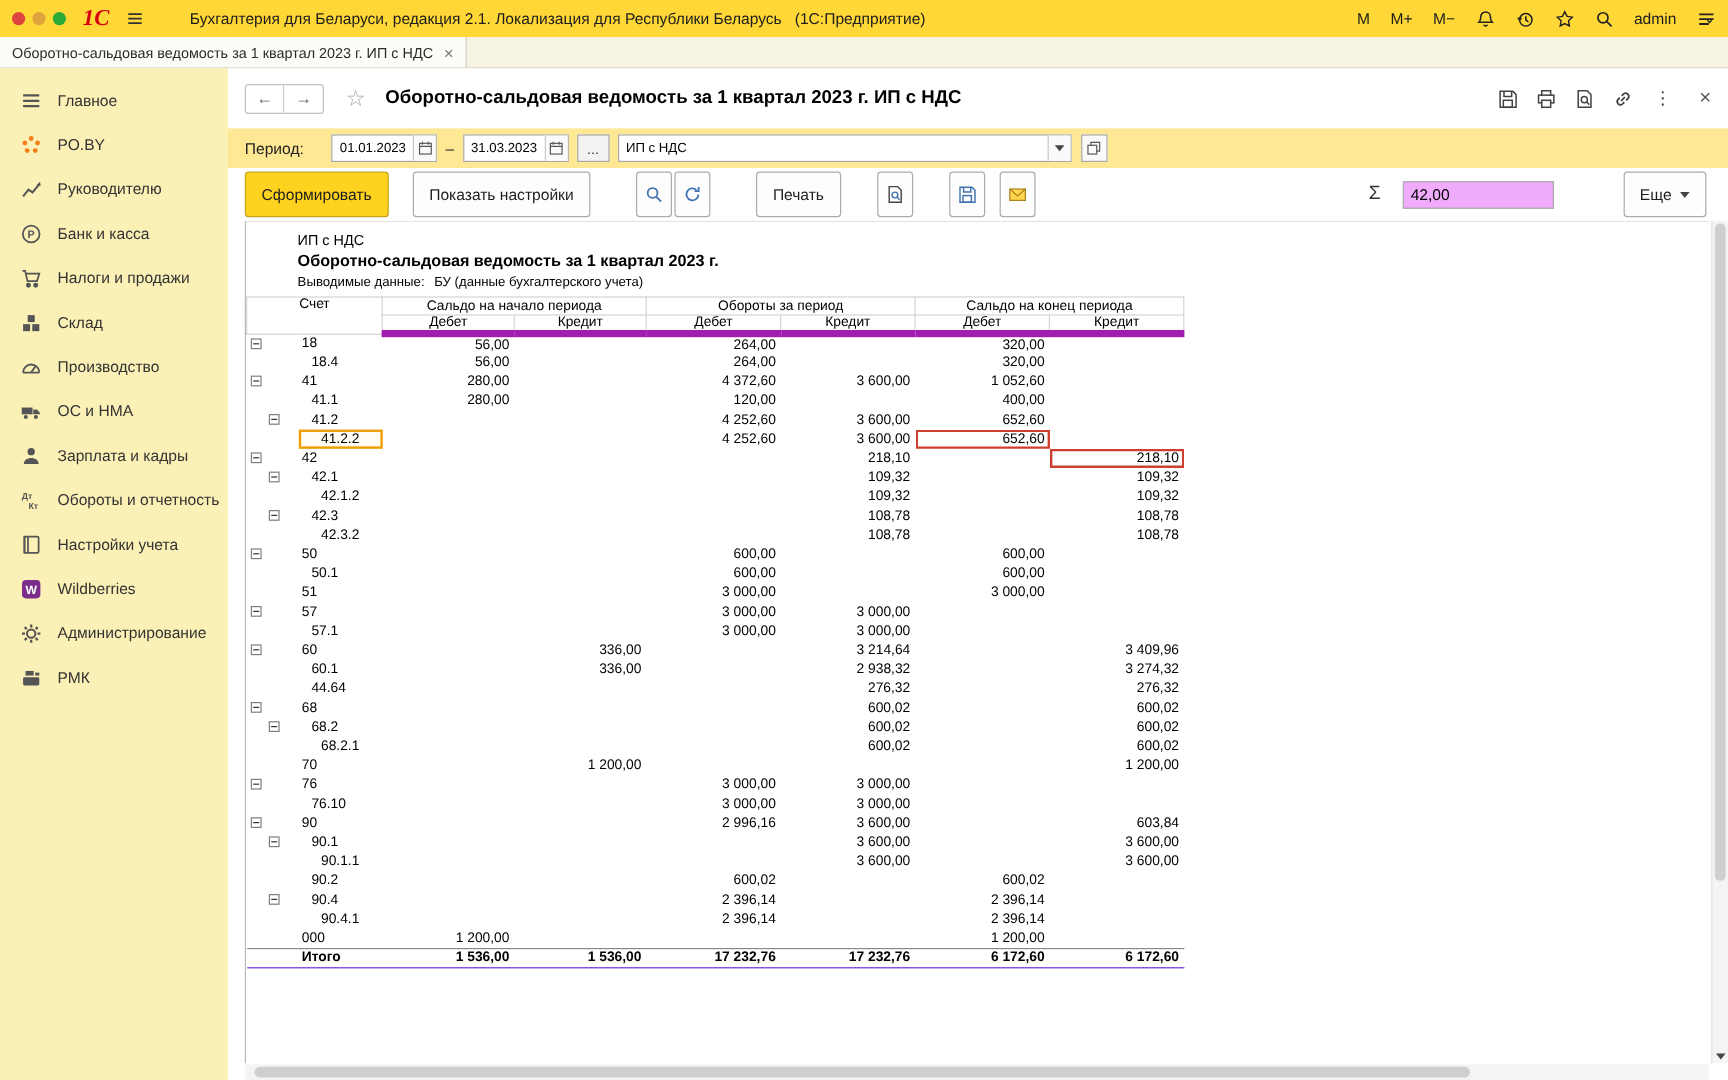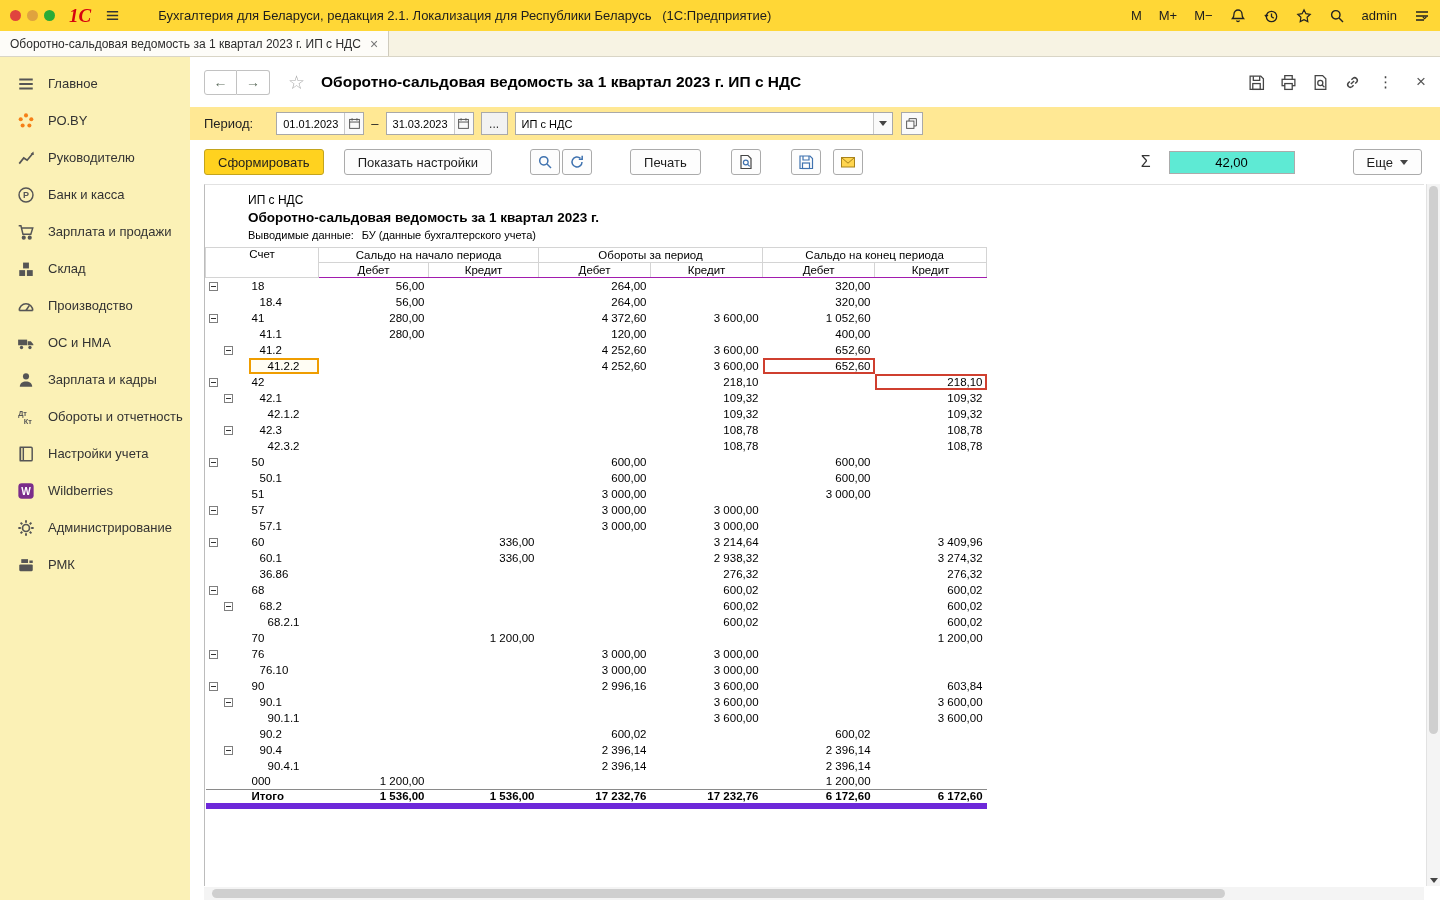--- a/index.html
+++ b/index.html
@@ -53,53 +53,53 @@
   .dash { font-size:13px; color:#222; }
   .dots-btn { width:27px; height:23px; background:#f2f2f2; border:1px solid #a9a9a9; font-size:12px; color:#333; line-height:10px; cursor:pointer; }
   .combo { width:378px; }
   .combo .val { flex:1; }
   .tri { width:0; height:0; border-left:4px solid transparent; border-right:4px solid transparent; border-top:5px solid #444; }
   .mini-btn { width:22px; height:23px; background:#fafafa; border:1px solid #a9a9a9; display:flex; align-items:center; justify-content:center; cursor:pointer; margin-left:1px; }
   .mini-btn svg { width:13px; height:13px; }
 
   
   .toolbar { height:44px; display:flex; align-items:center; padding:0 18px 0 14px; gap:8px; flex:none; }
-  .btn { height:26px; border:1px solid #ababab; border-radius:3px; background:#fdfdfd; padding:0 13px; font-size:13px; color:#1e1e1e; display:inline-flex; align-items:center; cursor:pointer; white-space:nowrap; font-family:inherit; }
+  .btn { height:38px; border:1px solid #ababab; border-radius:3px; background:#fdfdfd; padding:0 13px; font-size:13px; color:#1e1e1e; display:inline-flex; align-items:center; cursor:pointer; white-space:nowrap; font-family:inherit; }
   .btn.primary { background:#ffd21f; border-color:#c3a41d; }
   .icon-btn { width:30px; padding:0; justify-content:center; }
   .icon-btn svg { width:16px; height:16px; }
   .gap22 { width:14px; } .gap30 { width:22px; } .gap10 { width:4px; }
   .tb-spacer { flex:1; }
   .sigma { font-size:16px; color:#333; margin-right:10px; }
-  .sum-box { width:126px; height:23px; border:1px solid #ababab; background:#5eead4; font-size:13px; color:#000; display:flex; align-items:center; justify-content:center; padding:0 6px; margin-right:50px; }
+  .sum-box { width:126px; height:23px; border:1px solid #ababab; background:#f0abfc; font-size:13px; color:#000; display:flex; align-items:center; justify-content:flex-start; padding:0 6px; margin-right:50px; }
   .more-btn .tri { margin-left:7px; }
 
   
   .report-wrap { flex:1; position:relative; overflow:hidden; }
   .report { position:absolute; left:14px; top:0; right:16px; bottom:14px; border-left:1px solid #bcbcbc; border-top:1px solid #e2e2e2; background:#fff; overflow:hidden; padding-top:5px; }
   .r-org { margin:3px 0 3px 43px; font-size:12px; color:#000; }
   .r-title { margin-left:43px; font-size:13.5px; font-weight:bold; color:#000; }
   .r-sub { margin:4px 0 6px 43px; font-size:11px; color:#000; }
   .r-sub .lbl { margin-right:8px; }
 
   table.osv { border-collapse:collapse; table-layout:fixed; width:781px; margin-top:4px; }
   table.osv th { font-weight:normal; font-size:11.5px; height:15px; border:1px solid #d4d4d4; text-align:center; padding:0 3px; color:#000; }
-  table.osv tr.h2 th { border-bottom:1px solid #a21caf; }
+  table.osv tr.h2 th { border-bottom:6px solid #a21caf; }
   th.hacct { text-align:left; vertical-align:top; padding-left:46px; padding-top:1px; border-bottom:1px solid #979797; }
   table.osv td { font-size:11.5px; height:16px; padding:0; white-space:nowrap; color:#000; }
   td.tree { position:relative; }
   .exp { display:inline-block; width:9px; height:9px; border:1px solid #7f7f7f; position:relative; vertical-align:middle; background:#fff; cursor:pointer; }
   .exp::after { content:""; position:absolute; left:1px; right:1px; top:3px; border-top:1px solid #333; }
   .e1 { margin-left:3px; } .e2 { margin-left:18px; }
   td.acct { cursor:default; }
   .a1 { padding-left:3px !important; } .a2 { padding-left:11px !important; } .a3 { padding-left:19px !important; }
   td.num { text-align:right; padding-right:4px !important; }
   td.red { box-shadow: inset 0 0 0 2px #cf3f2f; }
   td.selected { outline:2px solid #ef9d00; outline-offset:-2px; background:#fffdf4; }
-  tr.total td { font-weight:bold; border-top:1px solid #8a8a8a; border-bottom:6px solid #6d28d9; }
+  tr.total td { font-weight:bold; border-top:1px solid #8a8a8a; border-bottom:1px solid #6d28d9; }
 
   
   .vscroll { position:absolute; right:0; top:0; bottom:14px; width:14px; background:#f4f4f4; border-left:1px solid #e2e2e2; }
   .vthumb { position:absolute; top:2px; left:2px; right:2px; height:78%; background:#cfcfcf; border-radius:6px; }
   .vdown { position:absolute; bottom:3px; left:0; right:0; display:flex; justify-content:center; cursor:pointer; }
   .hscroll { position:absolute; left:14px; right:16px; bottom:0; height:13px; background:#f4f4f4; }
   .hthumb { position:absolute; left:8px; top:2px; bottom:2px; width:83%; background:#cfcfcf; border-radius:6px; }
 </style>
 </head>
 <body>
@@ -204,21 +204,21 @@
           <span>Банк и касса</span>
         </div>
         <div class="side-item">
           <span class="side-icon">
             <svg viewBox="0 0 16 16" fill="none" stroke="#555" stroke-width="1.3">
               <path d="M1.5 2.5h2l1.8 7.5h7l1.7-5.5H4"></path>
               <circle cx="6" cy="13" r="1.2" fill="#555"></circle>
               <circle cx="11.3" cy="13" r="1.2" fill="#555"></circle>
             </svg>
           </span>
-          <span>Зарплата и продажи</span>
+          <span>Налоги и продажи</span>
         </div>
         <div class="side-item">
           <span class="side-icon">
             <svg viewBox="0 0 16 16" fill="#555">
               <rect x="2" y="9" width="5.2" height="5.2"></rect>
               <rect x="8.8" y="9" width="5.2" height="5.2"></rect>
               <rect x="5.4" y="2.3" width="5.2" height="5.2"></rect>
             </svg>
           </span>
           <span>Склад</span>
@@ -643,21 +643,21 @@
                 <td class="acct a2">60.1</td>
                 <td class="num"></td>
                 <td class="num">336,00</td>
                 <td class="num"></td>
                 <td class="num">2 938,32</td>
                 <td class="num"></td>
                 <td class="num">3 274,32</td>
               </tr>
               <tr>
                 <td class="tree"></td>
-                <td class="acct a2">36.86</td>
+                <td class="acct a2">44.64</td>
                 <td class="num"></td>
                 <td class="num"></td>
                 <td class="num"></td>
                 <td class="num">276,32</td>
                 <td class="num"></td>
                 <td class="num">276,32</td>
               </tr>
               <tr>
                 <td class="tree"><span class="exp e1"></span></td>
                 <td class="acct a1">68</td>

